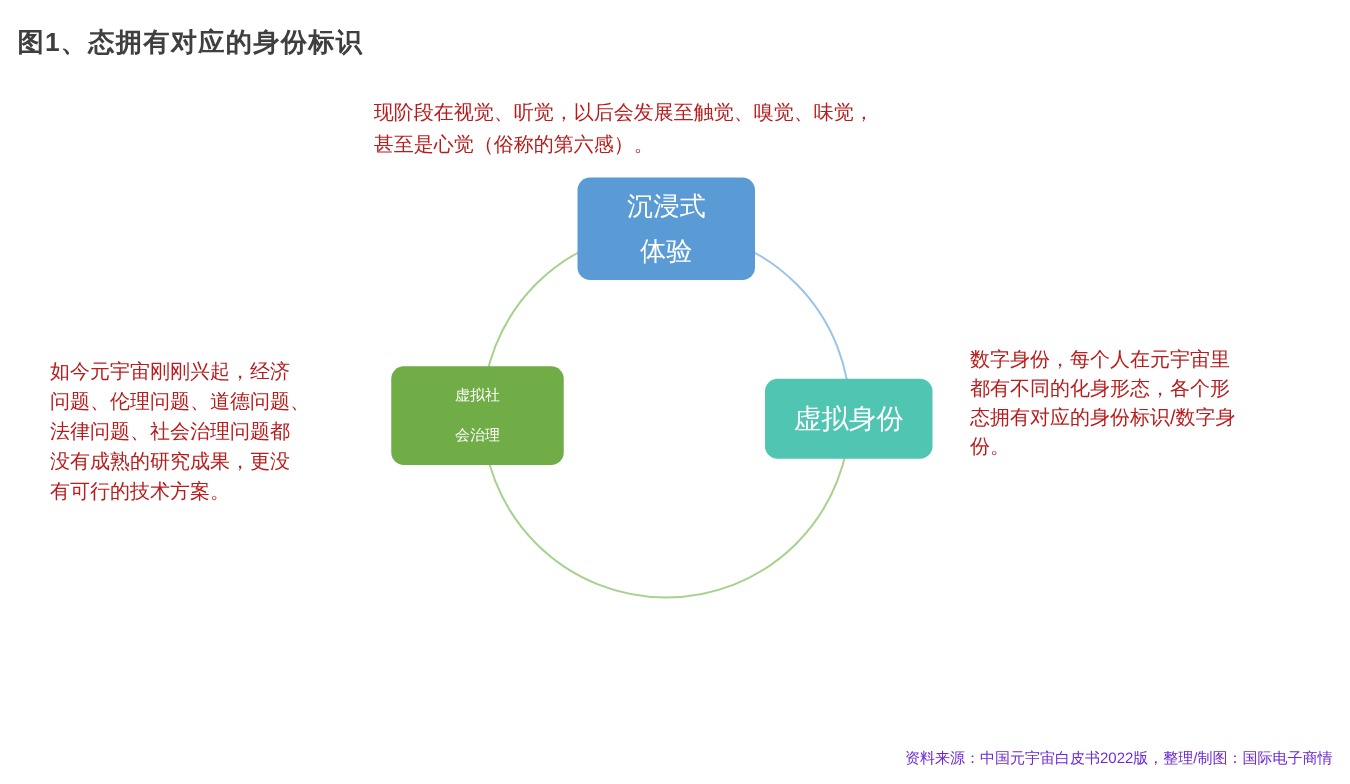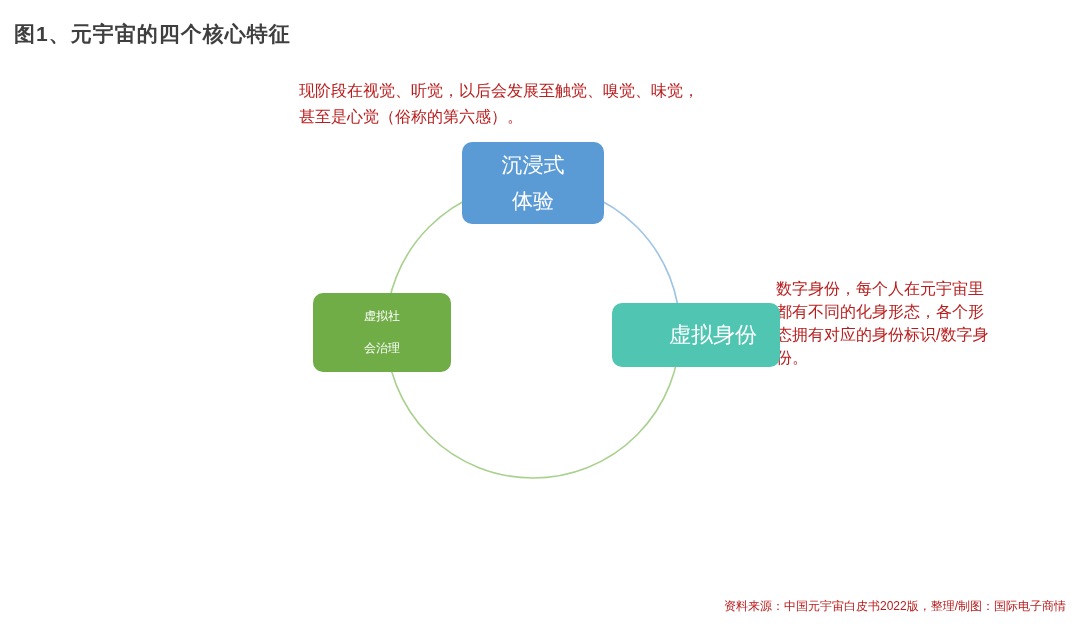--- a/index.html
+++ b/index.html
@@ -53,47 +53,52 @@
     top: 598px;
     font-size: 12px;
     text-align: right;
   }
 </style>
 </head>
 <body>
 
 <div class="canvas">
 
-  <div class="page-title">图1、元宇宙的四个核心特征</div>
+  <div class="page-title">图1、态拥有对应的身份标识</div>
 
   <svg class="ring-svg" width="1080" height="627" viewBox="0 0 1080 627">
     <path d="M 680 331 A 147 147 0 1 1 533 184" fill="none" stroke-width="1.6" stroke="#A9D18E"></path>
     <path d="M 533 184 A 147 147 0 0 1 680 331" fill="none" stroke-width="1.6" stroke="#9DC3E6"></path>
   </svg>
 
   <div class="annotation annotation-top">现阶段在视觉、听觉，以后会发展至触觉、嗅觉、味觉，
 甚至是心觉（俗称的第六感）。</div>
 
+  <div class="annotation annotation-left">如今元宇宙刚刚兴起，经济
+问题、伦理问题、道德问题、
+法律问题、社会治理问题都
+没有成熟的研究成果，更没
+有可行的技术方案。</div>
 
   <div class="annotation annotation-right">数字身份，每个人在元宇宙里
 都有不同的化身形态，各个形
 态拥有对应的身份标识/数字身
 份。</div>
 
 
   <div class="node node-top" style="background-color: rgb(91, 155, 213);">
     <span class="node-line">沉浸式</span>
     <span class="node-line">体验</span>
   </div>
 
   <div class="node node-left" style="background-color: rgb(112, 173, 71);">
     <span class="node-line">虚拟社</span>
     <span class="node-line">会治理</span>
   </div>
 
-  <div class="node node-right" style="background-color: rgb(79, 197, 178); padding-left: 34px;">
+  <div class="node node-right" style="background-color: rgb(79, 197, 178);">
     <span class="node-line">虚拟身份</span>
   </div>
 
 
-  <div class="footer-note" style="color: #b91c1c;">资料来源：中国元宇宙白皮书2022版，整理/制图：国际电子商情</div>
+  <div class="footer-note" style="color: #6d28d9;">资料来源：中国元宇宙白皮书2022版，整理/制图：国际电子商情</div>
 
 </div>
 
 </body></html>

